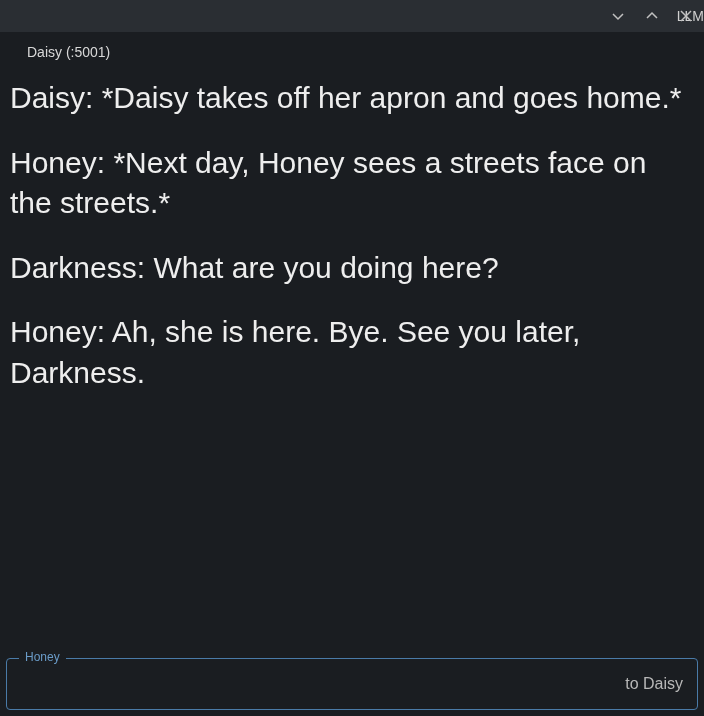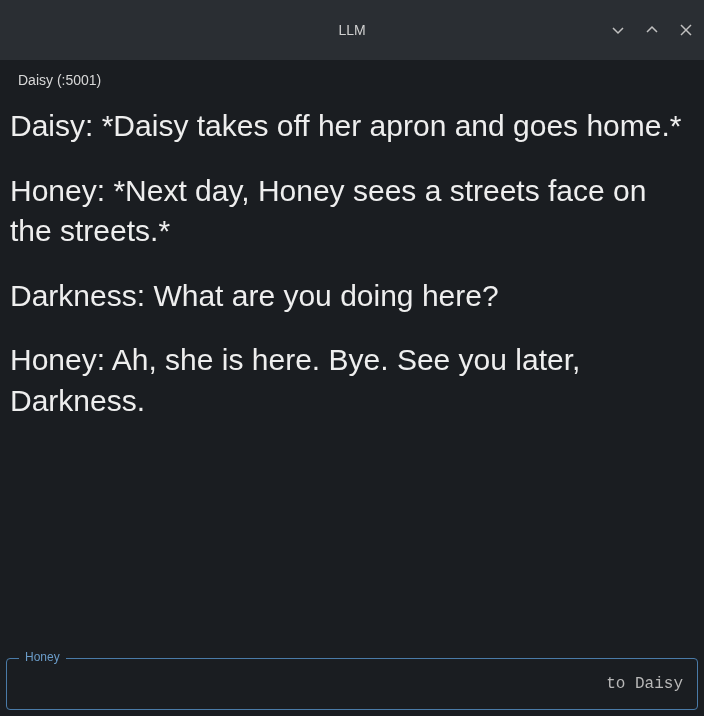--- a/index.html
+++ b/index.html
@@ -11,25 +11,25 @@
       width: 704px;
       height: 716px;
       background: #1a1d21;
       color: #e8e8e8;
       font-family: -apple-system, BlinkMacSystemFont, "Segoe UI", sans-serif;
       overflow: hidden;
       display: flex;
       flex-direction: column;
     }
     .titlebar {
-      height: 60px;
+      height: 32px;
       background: #2a2e33;
       display: flex;
       align-items: center;
-      justify-content: center;
+      justify-content: flex-end;
       position: relative;
       flex-shrink: 0;
     }
     .titlebar-title {
       font-size: 14px;
       color: #d0d0d0;
       font-weight: 400;
     }
     .titlebar-controls {
       position: absolute;
@@ -50,21 +50,21 @@
       color: #c0c0c0;
     }
     .titlebar-btn svg {
       width: 14px;
       height: 14px;
       stroke: currentColor;
       stroke-width: 1.5;
       fill: none;
     }
     .subtitle {
-      padding: 12px 10px 4px 18px;
+      padding: 12px 10px 4px 27px;
       font-size: 14px;
       color: #d8d8d8;
       flex-shrink: 0;
     }
     .messages {
       flex: 1;
       padding: 14px 10px 10px 10px;
       overflow-y: auto;
     }
     .message {
@@ -98,21 +98,20 @@
     .msg-input {
       flex: 1;
       background: transparent;
       border: none;
       outline: none;
       color: #f0abfc;
       font-size: 16px;
       padding: 0 14px;
       height: 100%;
       text-align: right;
-      font-family: Liberation Mono, monospace;
     }
     .msg-input::placeholder {
       color: #b8b8b8;
       text-align: right;
     }
   </style>
 </head>
 <body>
 
 <div class="titlebar">

